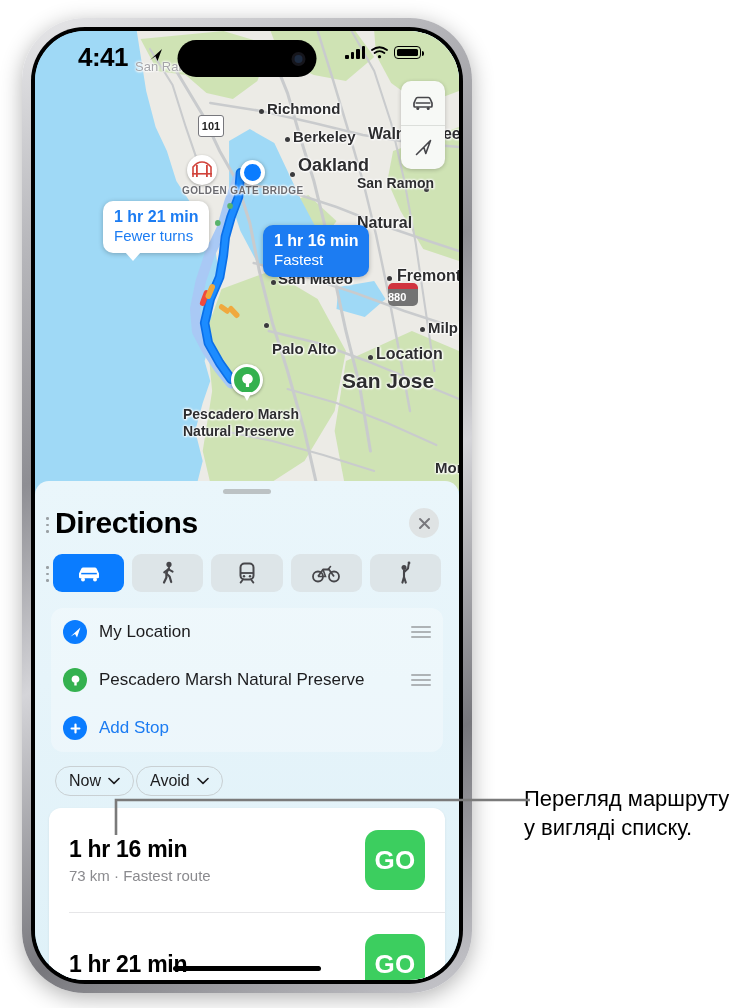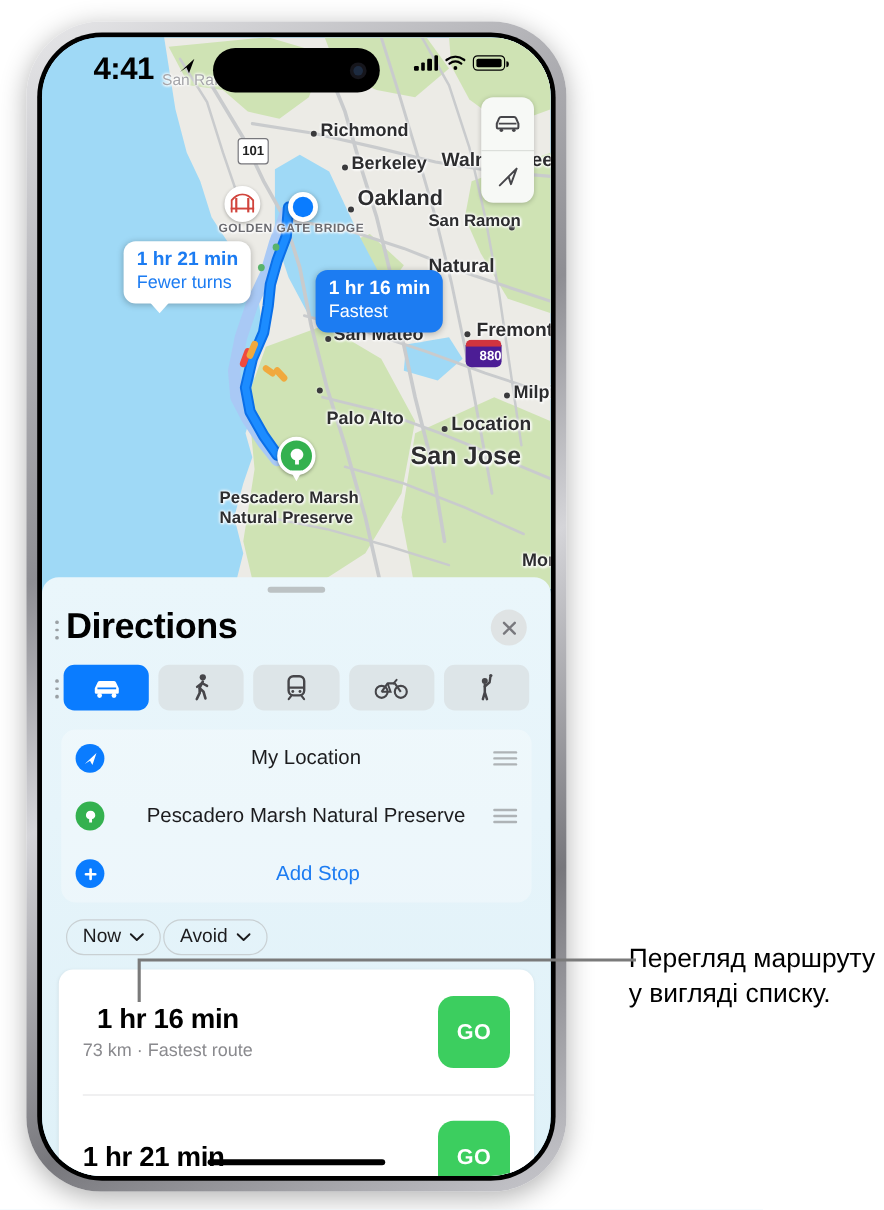--- a/index.html
+++ b/index.html
@@ -100,22 +100,22 @@
 
   
   .shield-us {
     position:absolute; width:26px; height:22px; background:#fff;
     border:1.5px solid #77777c; border-radius:3px;
     font-size:11px; font-weight:bold; color:#222; text-align:center;
     line-height:20px;
   }
   .shield-i {
     position:absolute; width:30px; height:23px; border-radius:4px;
-    background:#4c1d95; border-top:6px solid #d1343f; border-radius:5px;
-    font-size:11px; font-weight:bold; color:#fff; text-align:right;
+    background:#737373; border-top:6px solid #d1343f; border-radius:5px;
+    font-size:11px; font-weight:bold; color:#fff; text-align:left;
     line-height:16px;
   }
 
   
   .map-controls {
     position:absolute; right:14px; top:50px; width:44px;
     background:#f7f9f6; border-radius:10px;
     box-shadow:0 1px 4px rgba(0,0,0,.22); overflow:hidden; z-index:20;
   }
   .map-ctrl-btn {
@@ -165,21 +165,21 @@
     border-left:8px solid transparent; border-right:8px solid transparent;
     border-top:9px solid #fff;
   }
   .callout-blue { background:#1c7cf2; left:228px; top:194px; }
   .callout-blue .t1, .callout-blue .t2 { color:#fff; }
 
   
   .sheet {
     position:absolute; left:0; right:0; top:450px; bottom:0;
     background:linear-gradient(180deg,#eaf6fb 0%,#e6f4fa 40%,#dff1f8 100%);
-    border-radius:14px 14px 0 0; z-index:25;text-align:center;
+    border-radius:14px 14px 0 0; z-index:25;
   }
   .grabber {
     width:48px; height:5px; border-radius:3px; background:#bcc2c4;
     margin:8px auto 0;
   }
   .sheet-head {
     display:flex; align-items:center; justify-content:space-between;
     padding:12px 20px 0 20px;
   }
   .sheet-title { font-size:30px; font-weight:bold; color:#000; letter-spacing:-0.4px; }
@@ -232,21 +232,21 @@
   }
   .route-row + .route-row::before{
     content:""; position:absolute; left:20px; right:0; top:0; height:1px;
     background:#e6e6e8;
   }
   .route-dur { font-size:23px; font-weight:bold; color:#000; letter-spacing:-0.3px; }
   .route-sub { font-size:15px; color:#8a8a8e; margin-top:4px; }
   .go-btn {
     width:60px; height:60px; border-radius:13px; background:#3cce5f;
     display:flex; align-items:center; justify-content:center;
-    color:#fff; font-size:18px; font-weight:bold; letter-spacing:.3px;
+    color:#fff; font-size:26px; font-weight:bold; letter-spacing:.3px;
   }
   .home-indicator {
     position:absolute; left:50%; transform:translateX(-50%); bottom:9px;
     width:148px; height:5px; border-radius:3px; background:#000; z-index:60;
   }
 
   
   .annot-text {
     position:absolute; left:524px; top:784px; width:210px;
     font-size:22px; line-height:1.33; color:#000;

